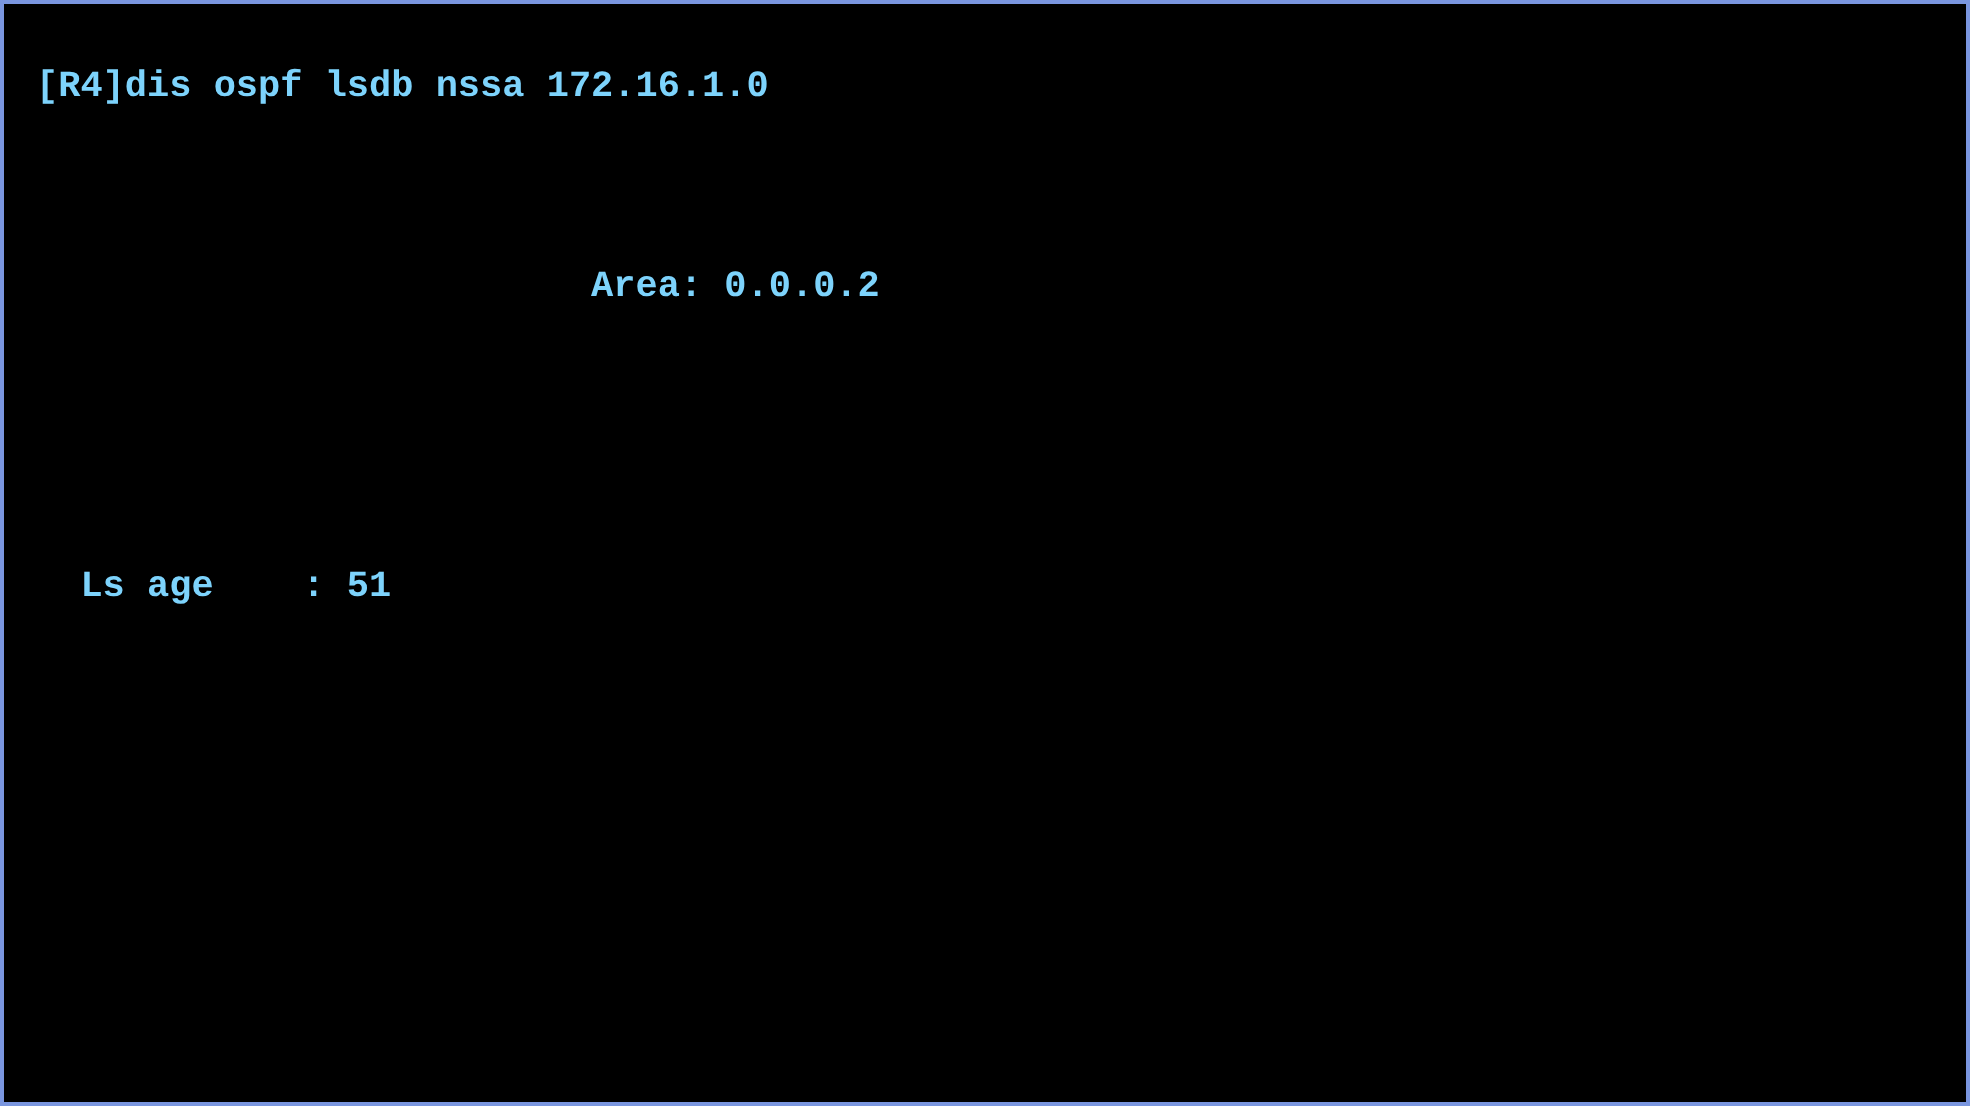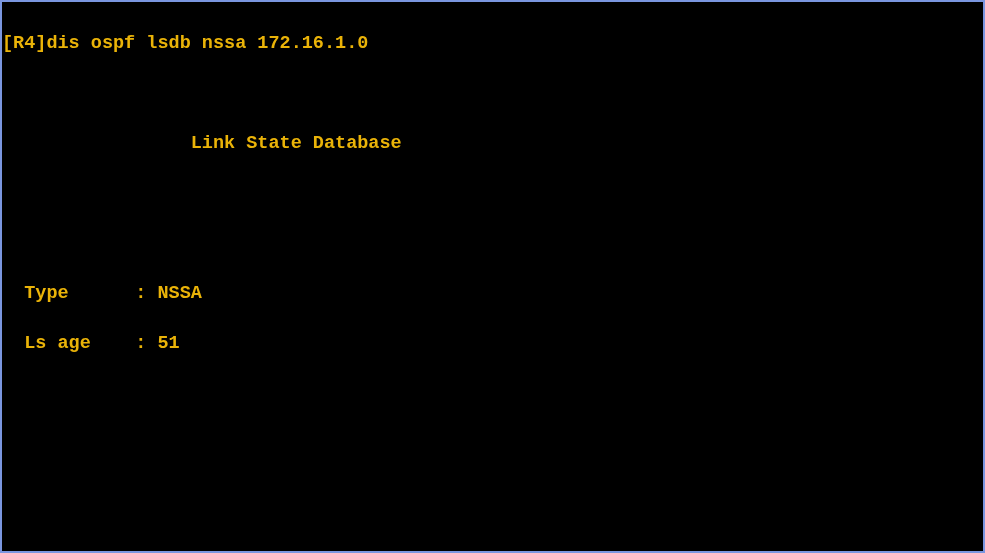--- a/index.html
+++ b/index.html
@@ -11,45 +11,44 @@
       background: #c0c0c0;
       width: 985px;
       height: 553px;
       overflow: hidden;
     }
     .terminal-frame {
       width: 985px;
       height: 553px;
       background: #000000;
       border: 2px solid #7a96df;
-      padding: 4px 0 0 0;
+      padding: 4px 0 0 16px;
       font-family: "Courier New", Courier, monospace;
       font-size: 18.5px;
       line-height: 25px;
-      color: #eab308;
+      color: #7dd3fc;
       font-weight: bold;
       white-space: pre;
       overflow: hidden;
     }
     .line {
       display: block;
       padding: 0;
       margin: 0;
     }
   </style>
 </head>
 <body>
 
 <div class="terminal-frame">
 <span class="line">[R4]dis ospf lsdb nssa 172.16.1.0</span>
 <span class="line"> </span>
-<span class="line">                 Link State Database</span>
+<span class="line">                         Area: 0.0.0.2</span>
 <span class="line"> </span>
 <span class="line"> </span>
-<span class="line">  Type      : NSSA </span>
 <span class="line">  Ls age    : 51 </span>
 
 
 
 
 
 
 
 
 

